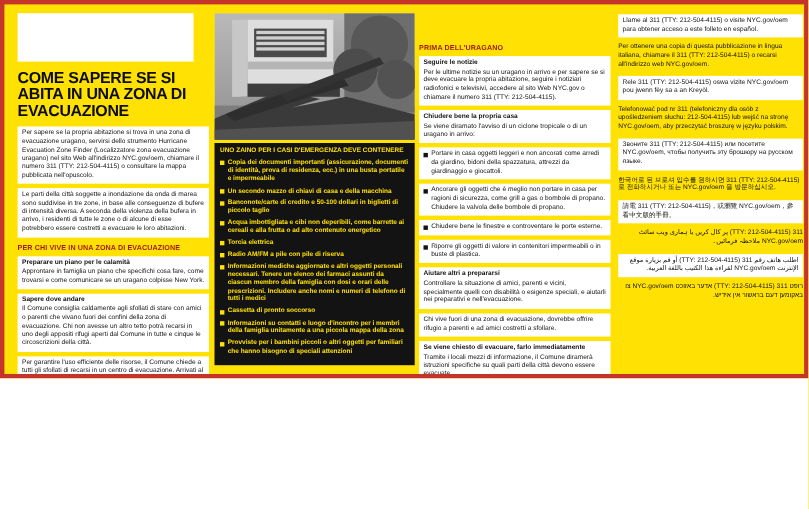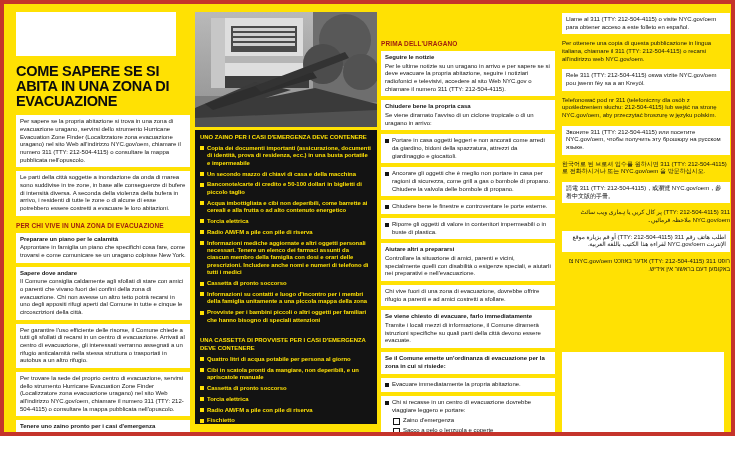--- a/index.html
+++ b/index.html
@@ -1,16 +1,16 @@
 <!DOCTYPE html>
 <html><head>
 <meta charset="utf-8">
 <style>
   html,body{margin:0;padding:0;background:#fff;}
-  .page{position:relative;width:735px;height:436px;box-sizing:border-box;
+  .page{position:relative;width:735px;height:344px;box-sizing:border-box;
         background:#FFE103;border:4px solid #C5342B;overflow:hidden;
         font-family:"Liberation Sans",sans-serif;color:#111;}
   .col{position:absolute;display:flex;flex-direction:column;row-gap:4px;}
   .col1{left:12px;top:8px;width:174px;}
   .col3{left:377px;top:8px;width:174px;}
   .col4{left:558px;top:9px;width:168px;row-gap:6px;}
   .logo-box{width:160px;height:44px;background:#fff;}
   h1{margin:4px 0 2px 0;font-size:14.5px;line-height:1.04;font-weight:900;
      letter-spacing:-0.3px;color:#0d0d0d;text-transform:uppercase;}
   p{margin:0;font-size:6px;line-height:1.28;color:#141414;}

